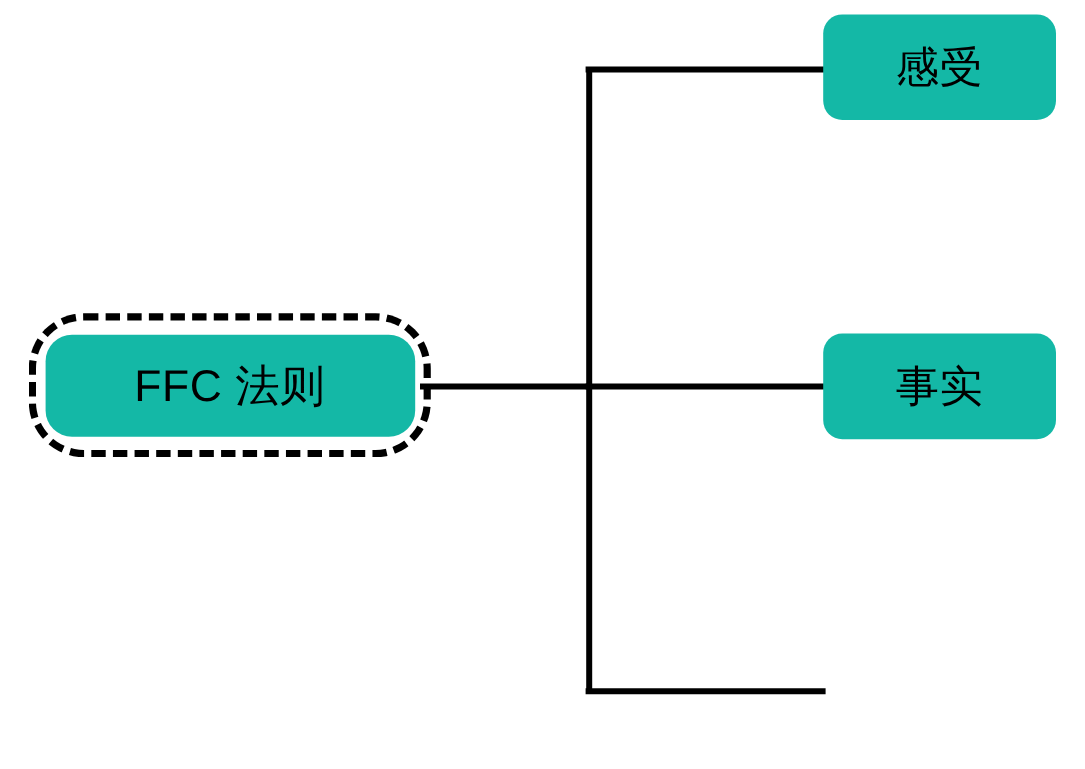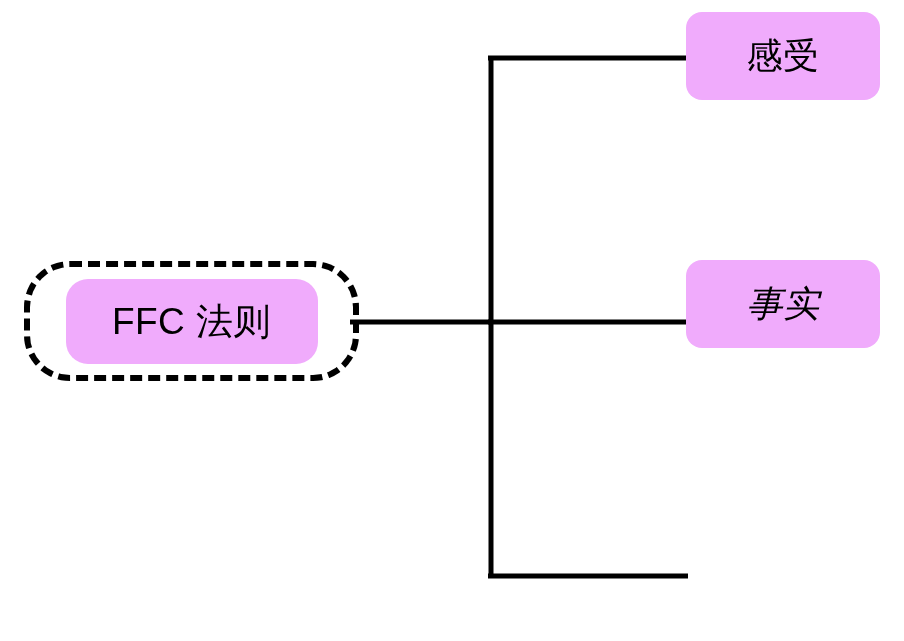--- a/index.html
+++ b/index.html
@@ -26,21 +26,21 @@
     width: 904px;
     height: 641px;
     pointer-events: none;
   }
   .node {
     position: absolute;
     box-sizing: border-box;
     display: flex;
     align-items: center;
     justify-content: center;
-    background: #f0abfc;
+    background: #14b8a6;
     border-radius: 16px;
     color: #000000;
     font-size: 36px;
     line-height: 1;
     letter-spacing: 0.5px;
     white-space: nowrap;
   }
   .root-wrapper {
     position: absolute;
     box-sizing: border-box;
@@ -50,32 +50,32 @@
     height: 120px;
     border: 6px dashed #000000;
     border-radius: 46px;
     background: transparent;
     display: flex;
     align-items: center;
     justify-content: center;
   }
   .root-node {
     position: static;
-    width: 252px;
+    width: 308px;
     height: 85px;
     border-radius: 22px;
     font-size: 37px;
   }
   .child-node {
     left: 686px;
     width: 194px;
     height: 88px;
   }
   #node-gan-shou { top: 12px; }
-  #node-shi-shi  { top: 260px; font-style: italic; }
+  #node-shi-shi  { top: 278px; }
   #node-dui-bi   { top: 535px; }
 </style>
 </head>
 <body>
 
 <div id="diagram-canvas">
 
   <svg id="connector-layer" viewBox="0 0 904 641" width="904" height="641" xmlns="http://www.w3.org/2000/svg">
     <g stroke="#000000" stroke-width="5" fill="none" stroke-linecap="butt">
       <line x1="350" y1="322" x2="491" y2="322"></line>

